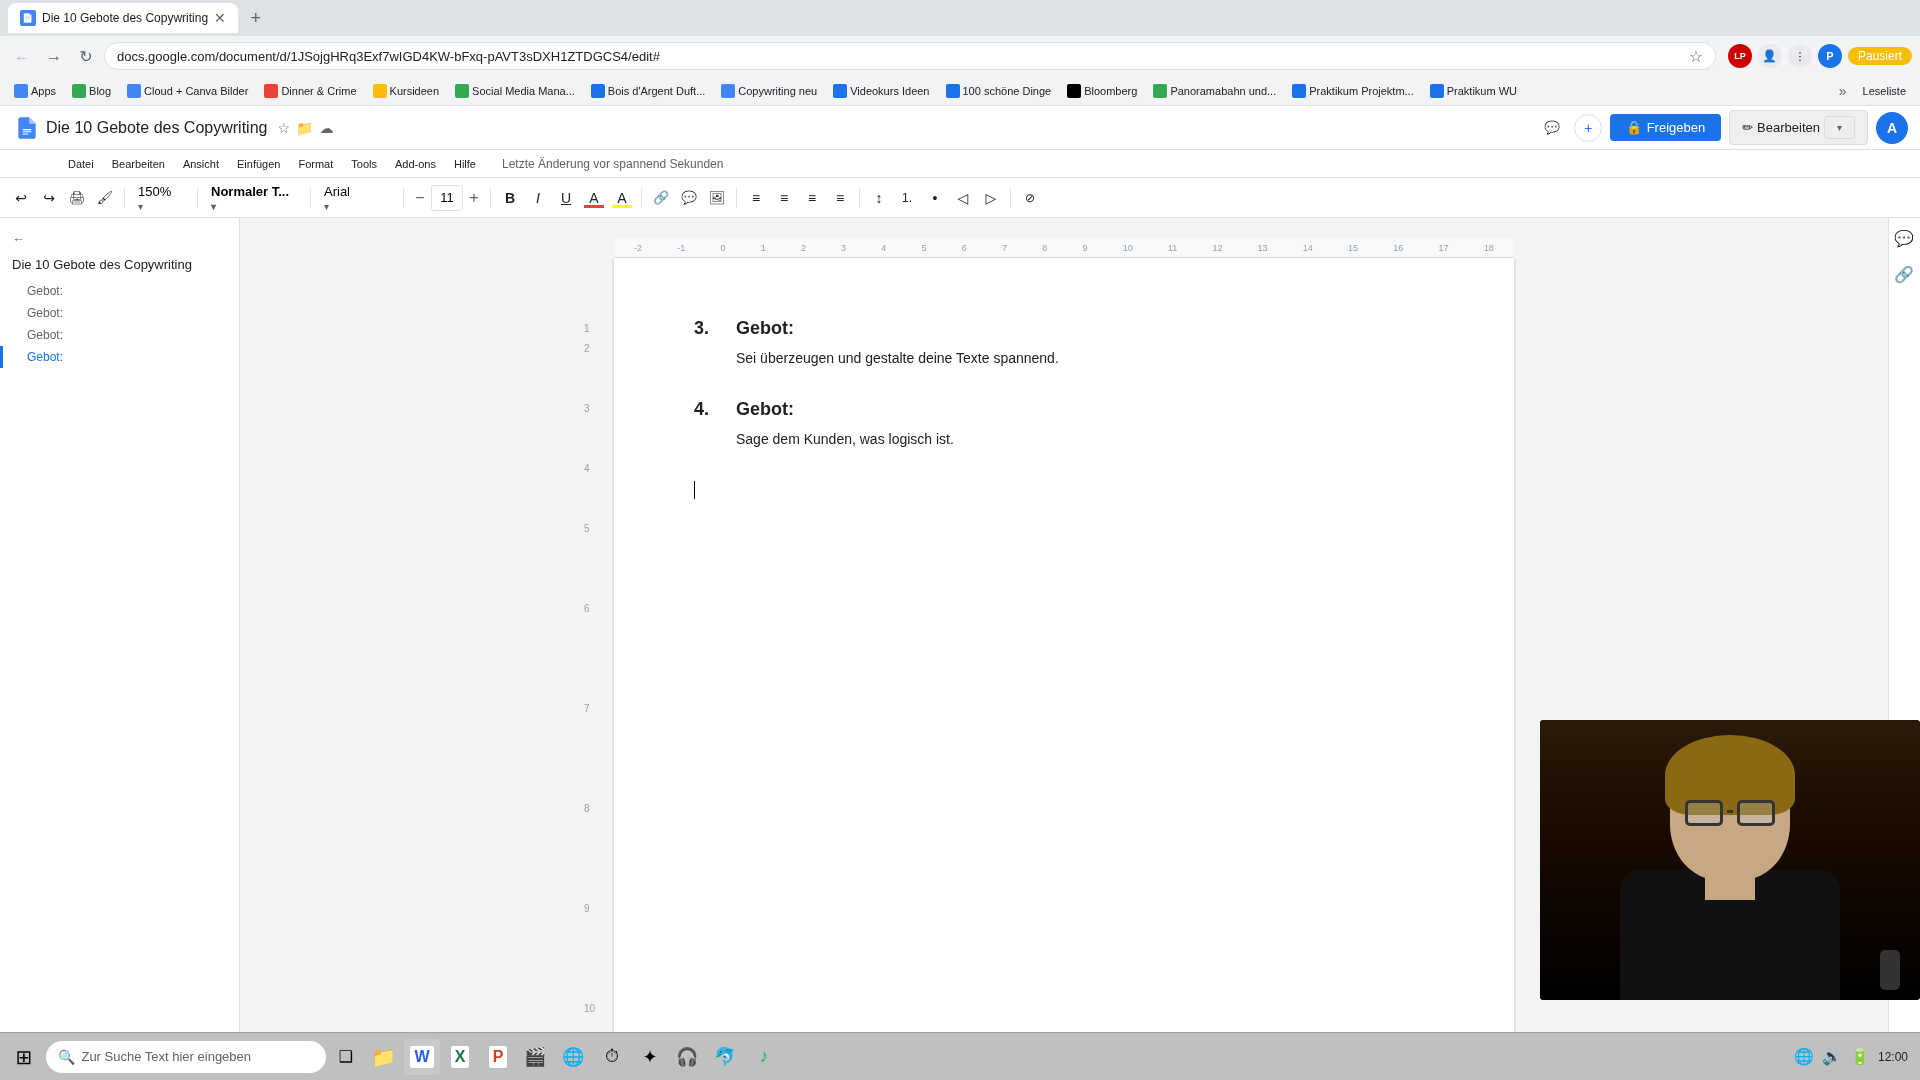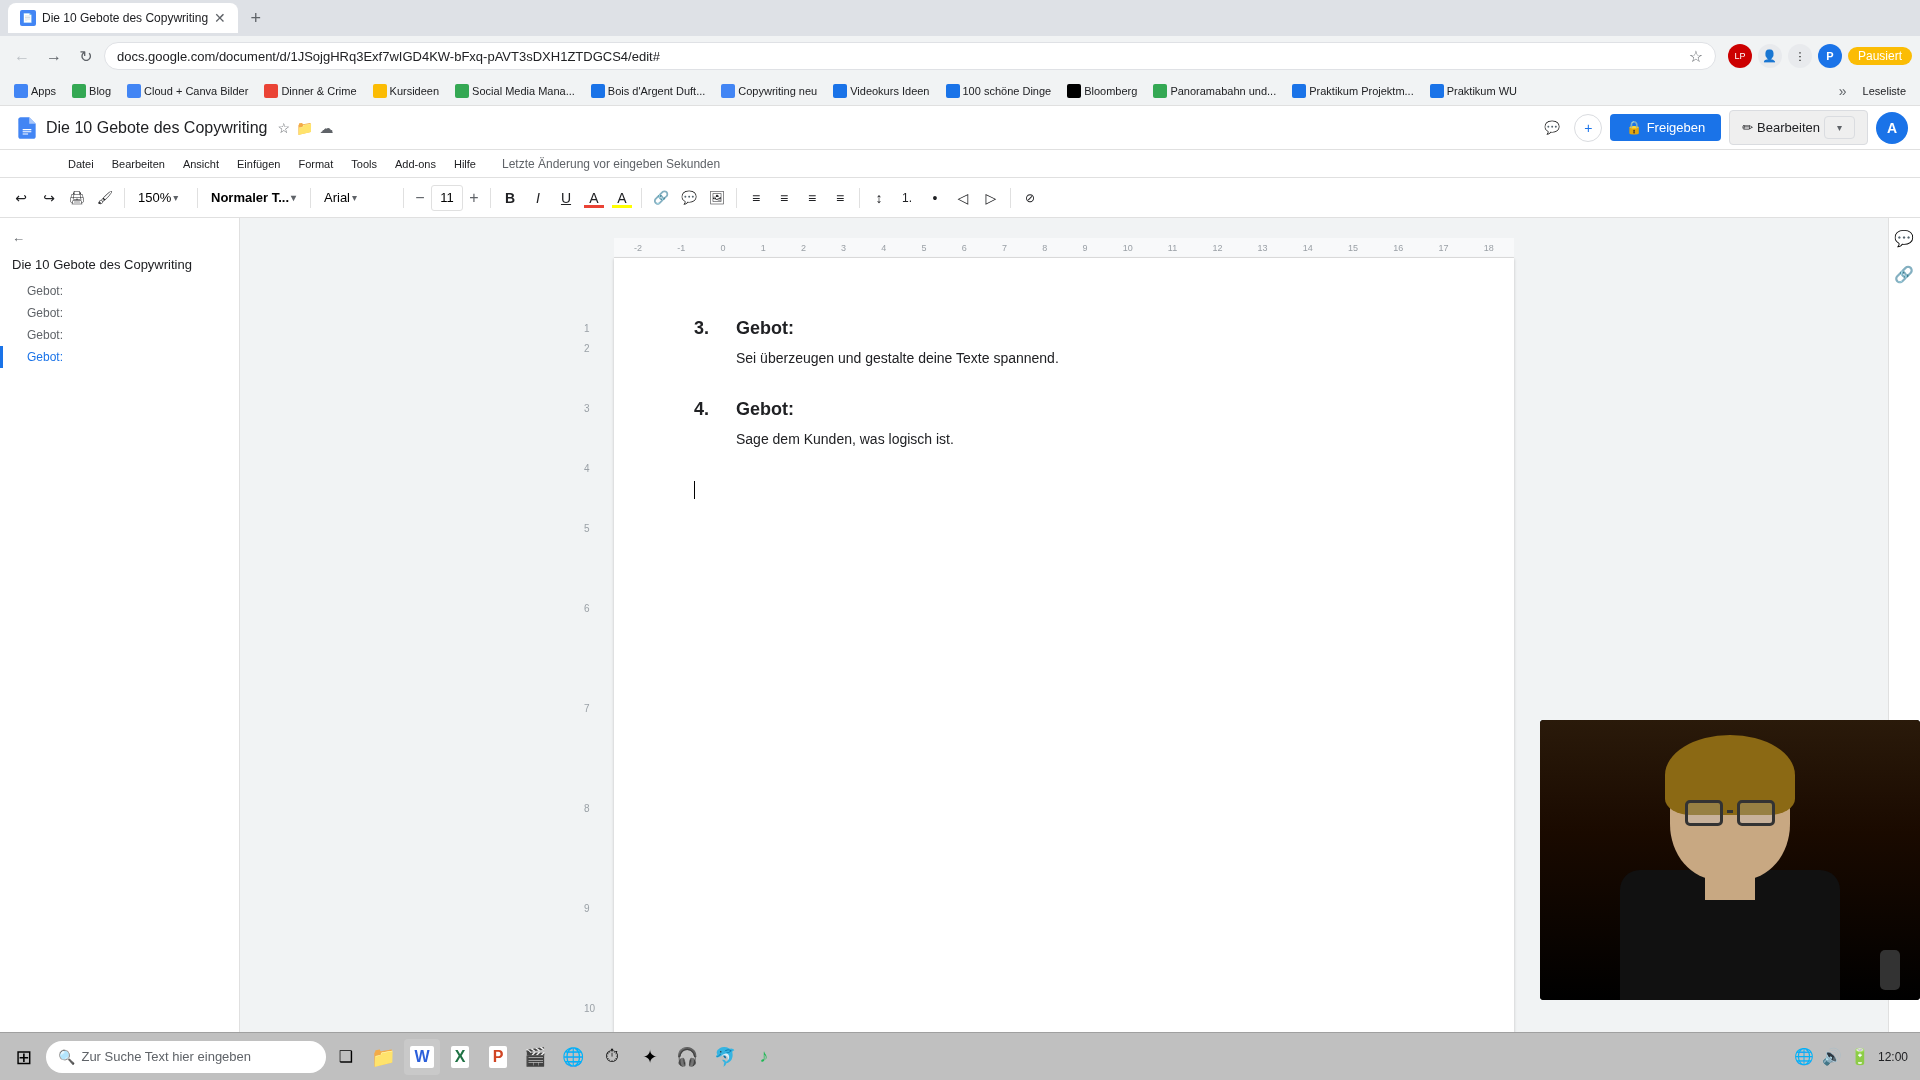--- a/index.html
+++ b/index.html
@@ -50,21 +50,21 @@
 
     
     .menu-bar { display: flex; align-items: center; padding: 2px 60px; gap: 2px; border-bottom: 1px solid #e0e0e0; height: 28px; }
     .menu-item { padding: 3px 8px; border-radius: 4px; cursor: pointer; font-size: 11px; color: #202124; }
     .save-status { margin-left: 16px; font-size: 12px; color: #5f6368; }
 
     
     .toolbar { display: flex; align-items: center; padding: 2px 8px; gap: 2px; border-bottom: 1px solid #e0e0e0; height: 40px; background: #fff; }
     .toolbar-btn { width: 26px; height: 26px; display: flex; align-items: center; justify-content: center; border-radius: 4px; cursor: pointer; color: #202124; font-size: 14px; }
     .toolbar-separator { width: 1px; height: 20px; background: #e0e0e0; margin: 0 4px; }
-    .toolbar-dropdown { display: flex; align-items: center; gap: 2px; padding: 2px 6px; border-radius: 4px; cursor: pointer; border: 1px solid transparent; font-size: 13px; }
+    .toolbar-dropdown { display: flex; align-items: flex-start; gap: 2px; padding: 2px 6px; border-radius: 4px; cursor: pointer; border: 1px solid transparent; font-size: 13px; flex-direction: column; }
     .toolbar-dropdown .caret { font-size: 10px; color: #5f6368; }
     .zoom-dropdown { min-width: 60px; }
     .style-dropdown { min-width: 100px; font-weight: bold; }
     .font-dropdown { min-width: 80px; }
     .font-size-area { display: flex; align-items: center; gap: 1px; }
     .font-size-btn { width: 20px; height: 26px; display: flex; align-items: center; justify-content: center; cursor: pointer; font-size: 16px; color: #5f6368; border-radius: 3px; }
     .font-size-input { width: 32px; height: 26px; text-align: center; border: 1px solid #e0e0e0; border-radius: 3px; font-size: 13px; }
     .bold-btn { font-weight: bold; }
     .italic-btn { font-style: italic; }
     .underline-btn { text-decoration: underline; }
@@ -145,21 +145,21 @@
 
   <div class="browser-controls">
     <div class="nav-btn disabled">←</div>
     <div class="nav-btn">→</div>
     <div class="nav-btn">↻</div>
     <div class="address-bar">
       <span class="address-text">docs.google.com/document/d/1JSojgHRq3Exf7wIGD4KW-bFxq-pAVT3sDXH1ZTDGCS4/edit#</span>
       <span class="bookmark-btn">☆</span>
     </div>
     <div class="extension-area">
-      <div class="ext-icon" style="background:#cc0000; color:white; font-size:9px; font-weight:normal;">LP</div>
+      <div class="ext-icon" style="background:#cc0000; color:white; font-size:9px; font-weight:bold;">LP</div>
       <div class="ext-icon" style="background:#e8eaed; font-size:12px;">👤</div>
       <div class="ext-icon">⋮</div>
       <div class="ext-icon" style="background:#1a73e8; color:white; font-weight:bold; font-size:11px;">P</div>
       <div style="background:#fbbc04; color:white; border-radius:12px; padding:2px 10px; font-size:12px; font-weight:500; cursor:pointer;">Pausiert</div>
     </div>
   </div>
 
   <div class="bookmarks-bar">
     <div class="bookmark-item">
       <span class="bm-icon bm-blue" style="background:#4285f4;border-radius:2px;"></span>
@@ -259,21 +259,21 @@
 
   <div class="menu-bar">
     <span class="menu-item">Datei</span>
     <span class="menu-item">Bearbeiten</span>
     <span class="menu-item">Ansicht</span>
     <span class="menu-item">Einfügen</span>
     <span class="menu-item">Format</span>
     <span class="menu-item">Tools</span>
     <span class="menu-item">Add-ons</span>
     <span class="menu-item">Hilfe</span>
-    <span class="save-status">Letzte Änderung vor eingeben Sekunden</span>
+    <span class="save-status">Letzte Änderung vor spannend Sekunden</span>
   </div>
 
   <div class="toolbar">
     <div class="toolbar-btn">↩</div>
     <div class="toolbar-btn">↪</div>
     <div class="toolbar-btn" style="font-size:13px;">🖨</div>
     <div class="toolbar-btn" style="font-size:13px;">🖌</div>
     <div class="toolbar-separator"></div>
     <div class="toolbar-dropdown zoom-dropdown">
       <span>150%</span>

